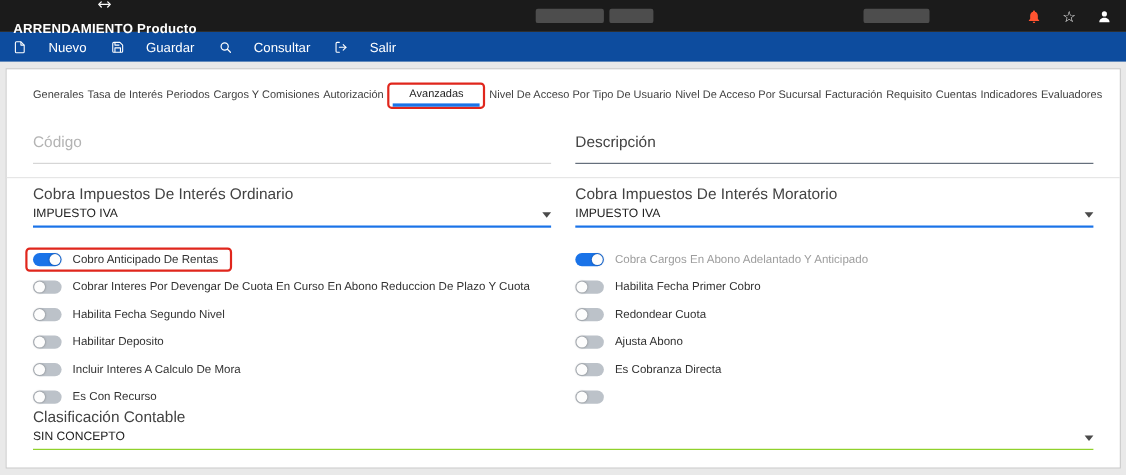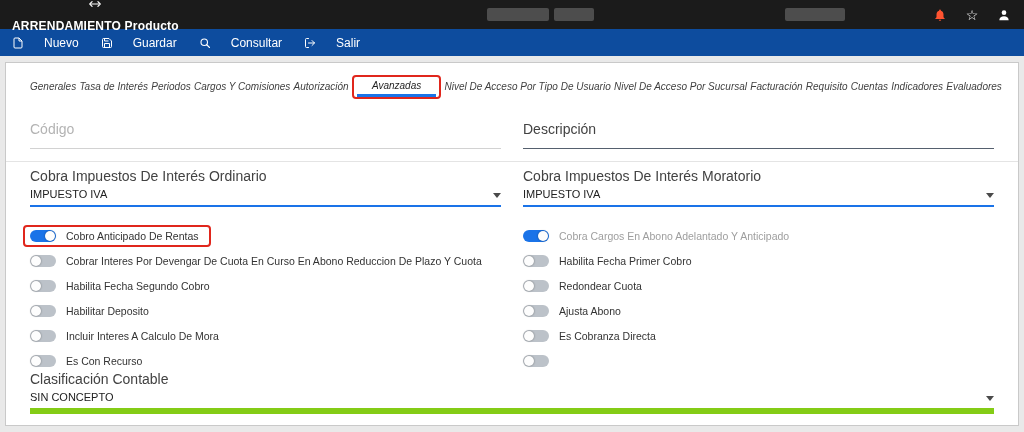--- a/index.html
+++ b/index.html
@@ -19,36 +19,36 @@
 
   
   .toolbar { height:27px; background:var(--toolbar-blue,#0d4c9e); display:flex; align-items:center; gap:22px; padding:0 12px; }
   .tool-btn { display:inline-flex; align-items:center; gap:20px; color:#fff; font-size:12px; cursor:pointer; }
   .tool-btn svg { display:block; }
 
   
   .card { margin:6px 5px 5px 5px; height:364px; background:#fff; border:1px solid #c9c9c9; }
 
   
-  .tabs { display:flex; align-items:flex-end; justify-content:space-between; padding:12px 16px 0 24px; font-size:10px; color:#3f3f3f;font-style:italic; }
+  .tabs { display:flex; align-items:flex-end; justify-content:space-between; padding:12px 16px 0 24px; font-size:10px; color:#3f3f3f; }
   .tab { white-space:nowrap; cursor:pointer; padding:5px 0 7px; }
   .tab.annotated { position:relative; border:2px solid var(--annotation-red,#e0261c); border-radius:4px; padding:3px 18px 6px; color:#1f1f1f; }
   .tab.annotated::after { content:""; position:absolute; left:3px; right:3px; bottom:0; height:3px; background:var(--accent-blue,#1a73e8); }
 
   
   .row { padding:0 24px; display:grid; grid-template-columns:1fr 1fr; column-gap:22px; }
   .field-label { font-size:14px; color:#424242; line-height:12px; }
   .field-label.muted { color:#b3b3b3; }
   .input-line { height:14px; cursor:text; }
   .input-line.light { border-bottom:1px solid #d2d2d2; }
   .input-line.dark { border-bottom:1px solid #55606e; }
   .divider { margin-top:12px; border-top:1px solid #e4e4e4; }
 
   .select { display:flex; align-items:flex-end; justify-content:space-between; margin-top:6px; padding-bottom:5px; border-bottom:2px solid var(--accent-blue,#1a73e8); cursor:pointer; }
-  .select.gray { border-bottom:6px solid #84cc16;gap:34px; }
+  .select.gray { border-bottom:1px solid #84cc16;gap:34px; }
   .select-value { font-size:11px; color:#212121; }
   .caret { width:0; height:0; border-left:4px solid transparent; border-right:4px solid transparent; border-top:5px solid #4a4a4a; margin-bottom:2px; }
 
   .fields-row { margin-top:24px; }
   .selects-row { margin-top:8px; }
   .toggles-row { margin-top:16px; }
   .clasif-row { margin-top:0; display:block; }
 
   .trow { display:flex; align-items:center; gap:10px; height:25px; }
   .toggle { position:relative; flex:0 0 auto; width:26px; height:12px; border-radius:6px; background:#bcc2c9; cursor:pointer; }
@@ -188,21 +188,21 @@
       <div class="trow">
         <span class="toggle">
             <span class="knob"></span>
           </span>
         <span class="toggle-label">Cobrar Interes Por Devengar De Cuota En Curso En Abono Reduccion De Plazo Y Cuota</span>
       </div>
       <div class="trow">
         <span class="toggle">
             <span class="knob"></span>
           </span>
-        <span class="toggle-label">Habilita Fecha Segundo Cobro</span>
+        <span class="toggle-label">Habilita Fecha Segundo Nivel</span>
       </div>
       <div class="trow">
         <span class="toggle">
             <span class="knob"></span>
           </span>
         <span class="toggle-label">Habilitar Deposito</span>
       </div>
       <div class="trow">
         <span class="toggle">
             <span class="knob"></span>

